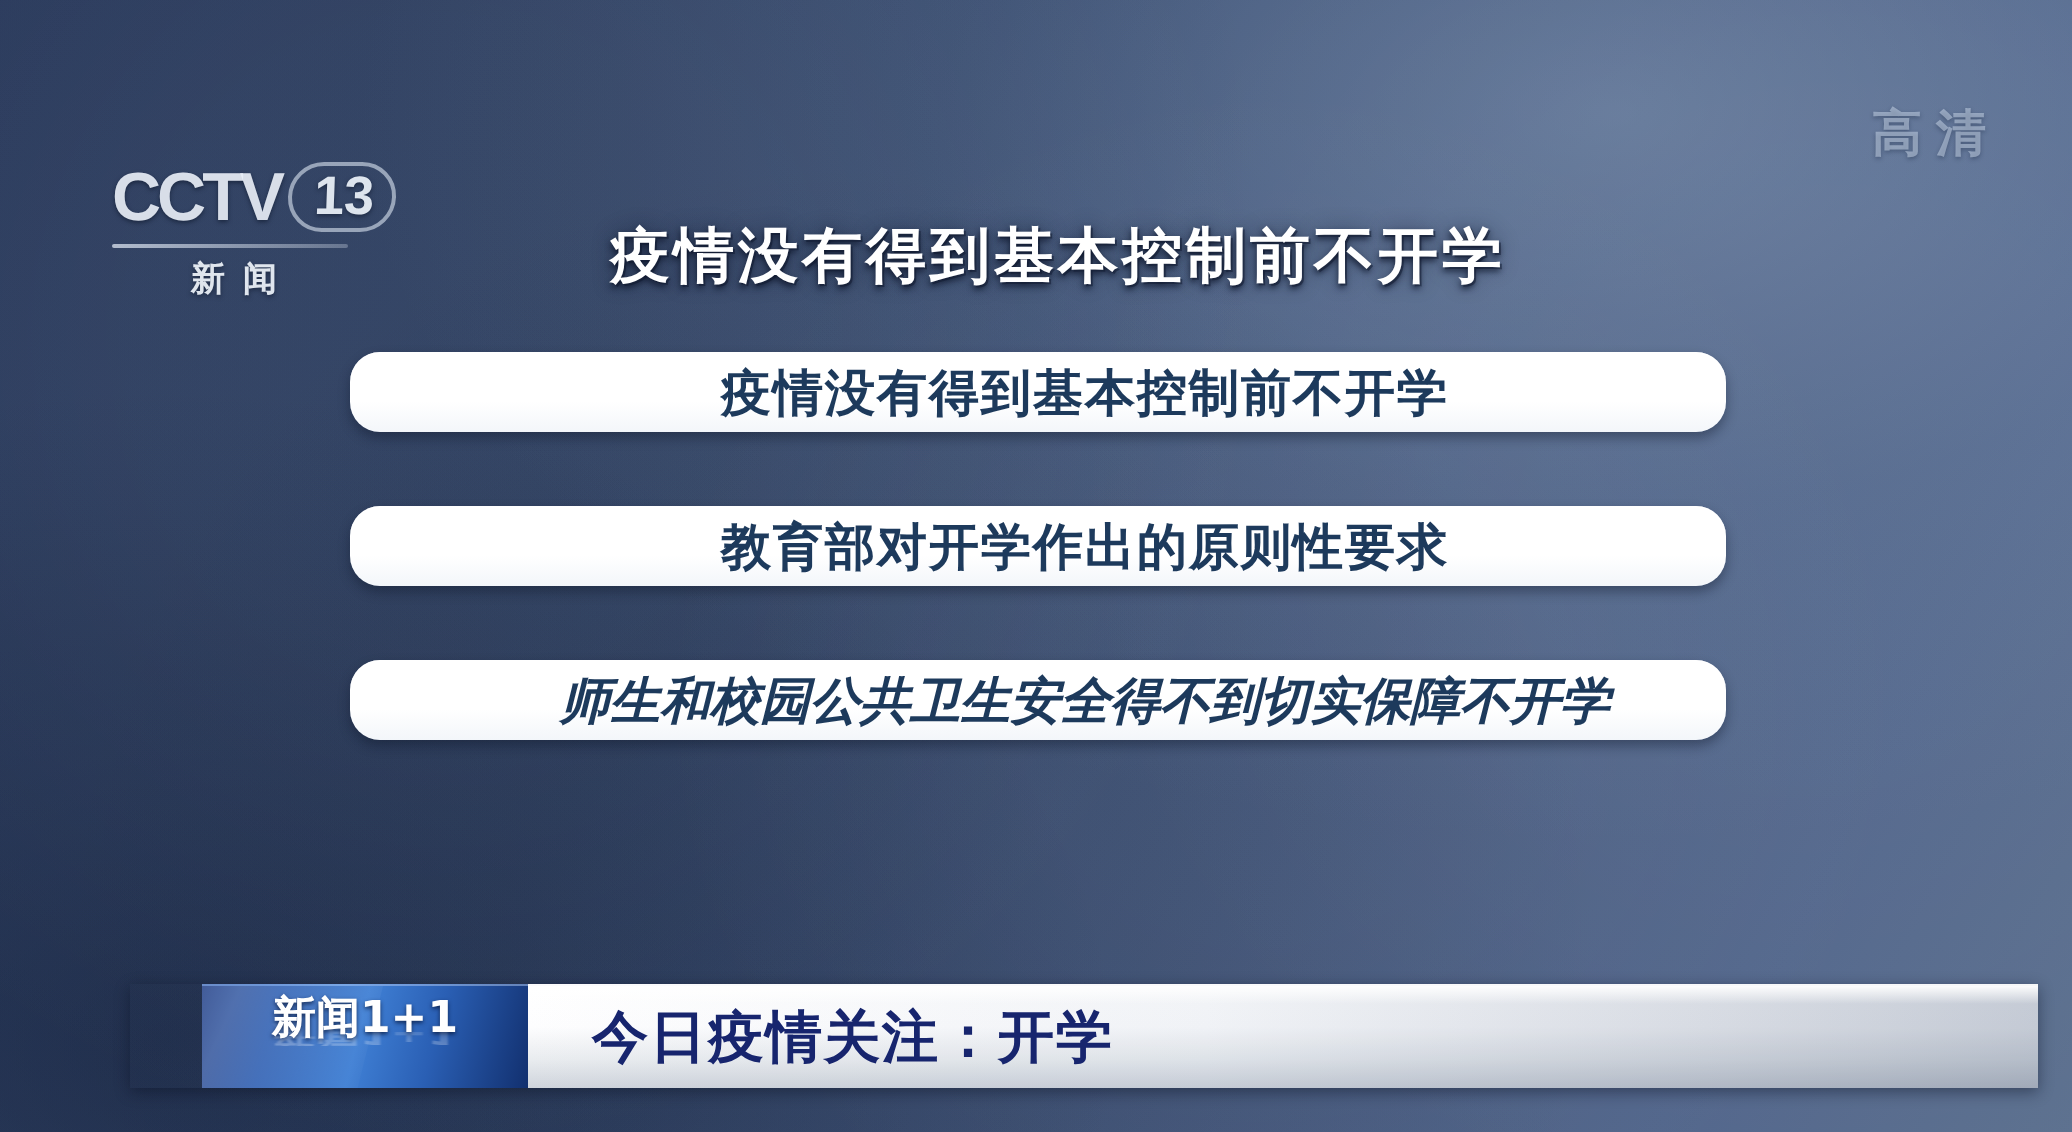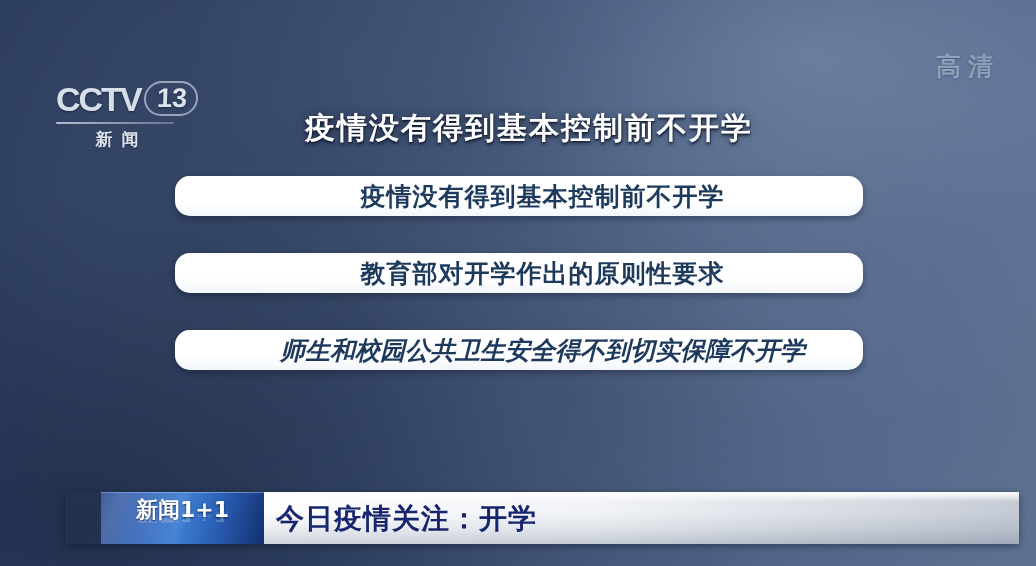--- a/index.html
+++ b/index.html
@@ -200,21 +200,21 @@
     align-items:center;
     border-top:1px solid rgba(255,255,255,0.9);
   }
   #banner-title-wrap::after {
     content:"";
     position:absolute; left:0; right:0; top:0; height:9px;
     background:linear-gradient(180deg, rgba(255,255,255,0.95), rgba(255,255,255,0.0));
     pointer-events:none;
   }
   #banner-title {
-    padding-left:12px;
+    padding-left:32px;
     font-family:"DejaVu Sans", sans-serif;
     font-weight:700;
     font-size:28px;
     letter-spacing:1px;
     color:#17256e;
     line-height:1;
     white-space:nowrap;
   }
 </style>
 </head>

